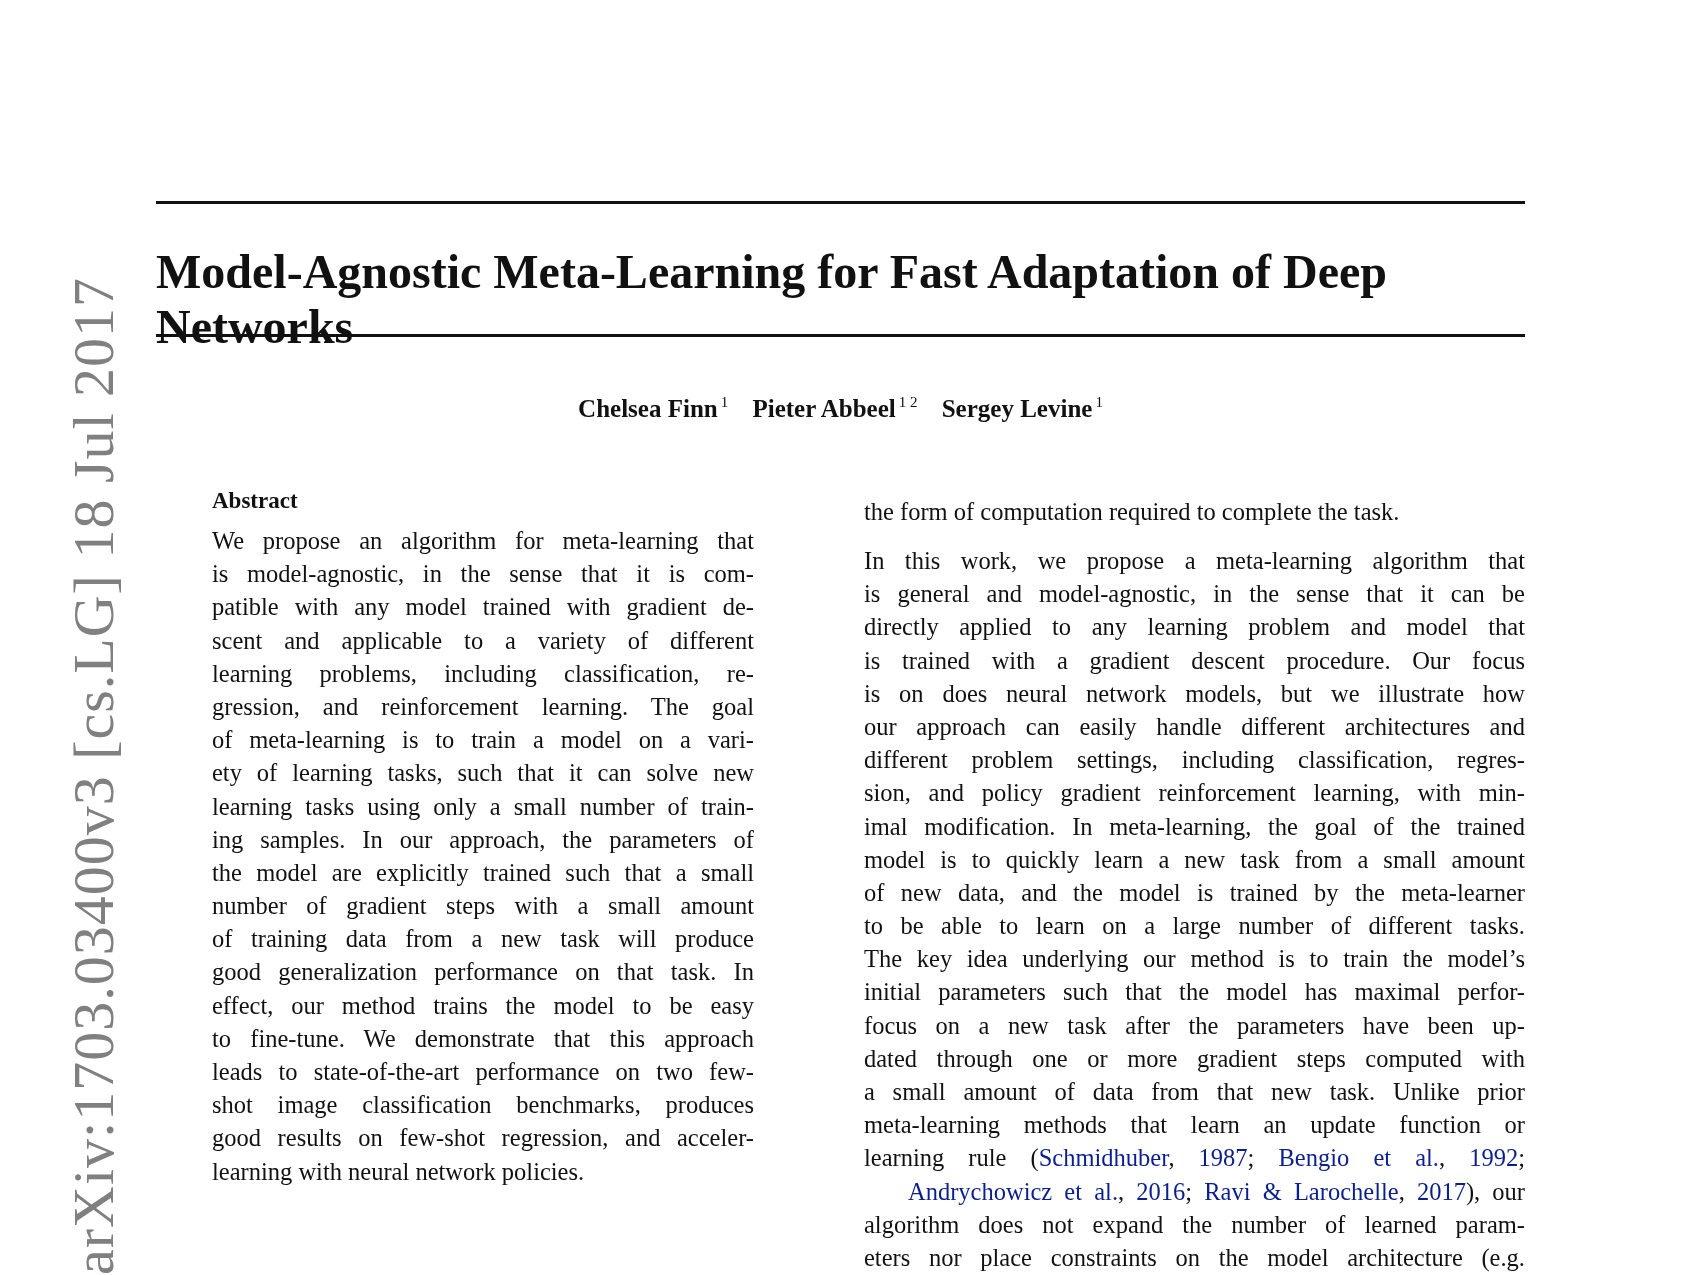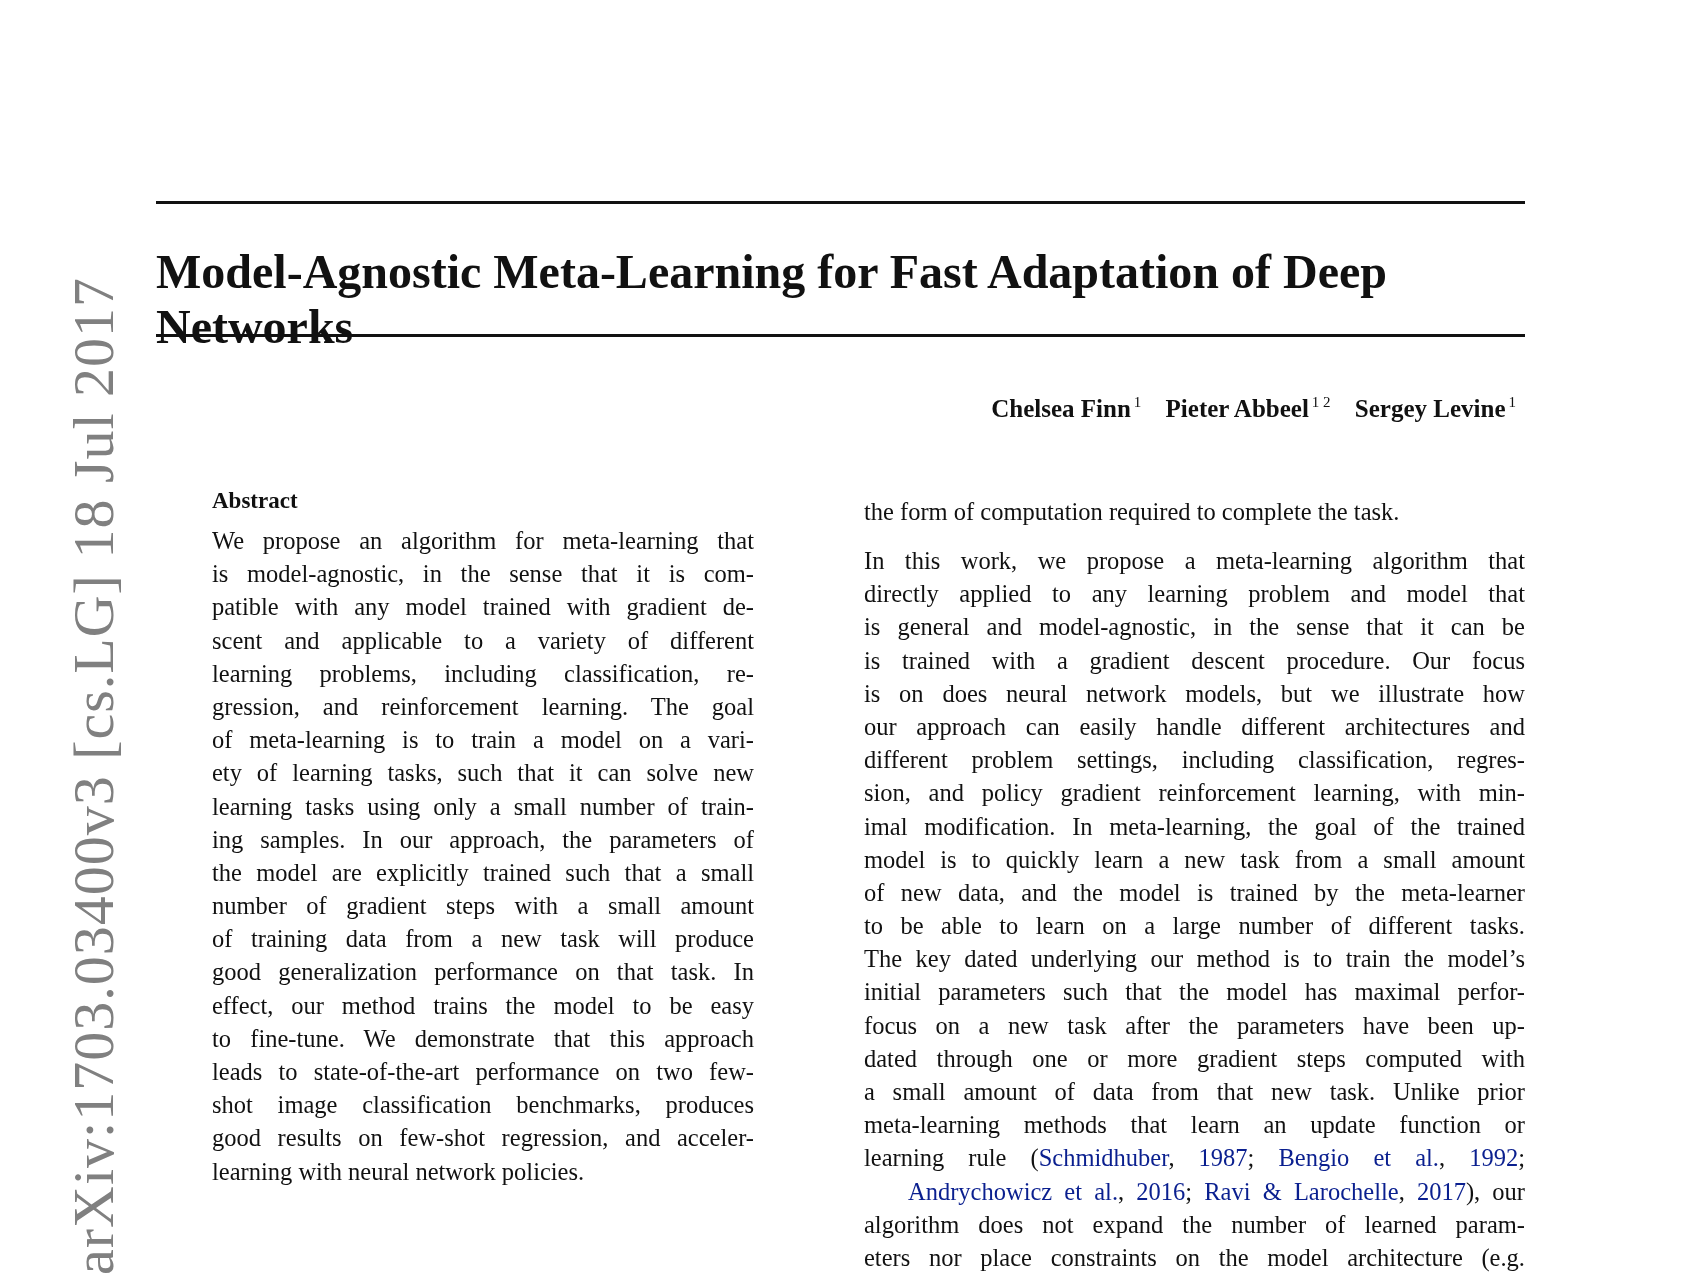--- a/index.html
+++ b/index.html
@@ -9,21 +9,21 @@
   }
   .rule { position: absolute; left: 156px; width: 1369px; height: 3px; background: #111; }
   .rule.top { top: 201px; }
   .rule.bottom { top: 334px; }
   .title {
     position: absolute; left: 156px; width: 1369px; top: 244px;
     text-align: left; font-weight: bold; font-size: 48px; letter-spacing: 0px;
   }
   .authors {
     position: absolute; left: 156px; width: 1369px; top: 394px;
-    text-align: right; font-weight: bold; font-size: 25px;
+    text-align: center; font-weight: bold; font-size: 25px;
   }
   .authors .author { margin: 0 9px; }
   .authors sup { font-weight: normal; font-size: 15px; vertical-align: 10px; margin-left: 3px; }
   .arxiv-stamp {
     position: absolute; left: 60px; top: 1275px;
     transform-origin: 0 0; transform: rotate(-90deg);
     font-size: 58px; color: #808080; white-space: nowrap; letter-spacing: 1px;
   }
   .abstract-heading {
     position: absolute; left: 212px; width: 542px; top: 488px;
@@ -79,32 +79,32 @@
   <div class="line">good results on few-shot regression, and acceler-</div>
   <div class="line last">learning with neural network policies.</div>
 </div>
 
 <div class="col col-right-a">
   <div class="line last">the form of computation required to complete the task.</div>
 </div>
 
 <div class="col col-right-b">
   <div class="line">In this work, we propose a meta-learning algorithm that</div>
+  <div class="line">is general and model-agnostic, in the sense that it can be</div>
   <div class="line">directly applied to any learning problem and model that</div>
-  <div class="line">is general and model-agnostic, in the sense that it can be</div>
   <div class="line">is trained with a gradient descent procedure.  Our focus</div>
   <div class="line">is on does neural network models, but we illustrate how</div>
   <div class="line">our approach can easily handle different architectures and</div>
   <div class="line">different problem settings, including classification, regres-</div>
   <div class="line">sion, and policy gradient reinforcement learning, with min-</div>
   <div class="line">imal modification. In meta-learning, the goal of the trained</div>
   <div class="line">model is to quickly learn a new task from a small amount</div>
   <div class="line">of new data, and the model is trained by the meta-learner</div>
   <div class="line">to be able to learn on a large number of different tasks.</div>
-  <div class="line">The key dated underlying our method is to train the model’s</div>
+  <div class="line">The key idea underlying our method is to train the model’s</div>
   <div class="line">initial parameters such that the model has maximal perfor-</div>
   <div class="line">focus on a new task after the parameters have been up-</div>
   <div class="line">dated through one or more gradient steps computed with</div>
   <div class="line">a small amount of data from that new task.  Unlike prior</div>
   <div class="line">meta-learning methods that learn an update function or</div>
   <div class="line" style="text-align-last: justify;"><span>learning rule (</span><span class="cite">Schmidhuber</span><span>, </span><span class="cite">1987</span><span>; </span><span class="cite">Bengio et al.</span><span>, </span><span class="cite">1992</span><span>;</span></div>
   <div class="line" style="text-align-last: justify; margin-left: 44px;"><span class="cite">Andrychowicz et al.</span><span>, </span><span class="cite">2016</span><span>; </span><span class="cite">Ravi &amp; Larochelle</span><span>, </span><span class="cite">2017</span><span>), our</span></div>
   <div class="line">algorithm does not expand the number of learned param-</div>
   <div class="line">eters nor place constraints on the model architecture (e.g.</div>
 </div>

